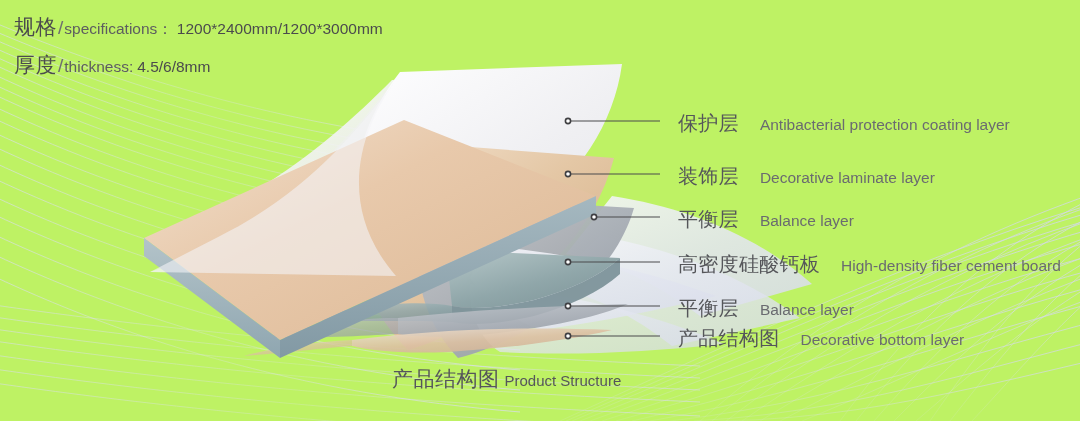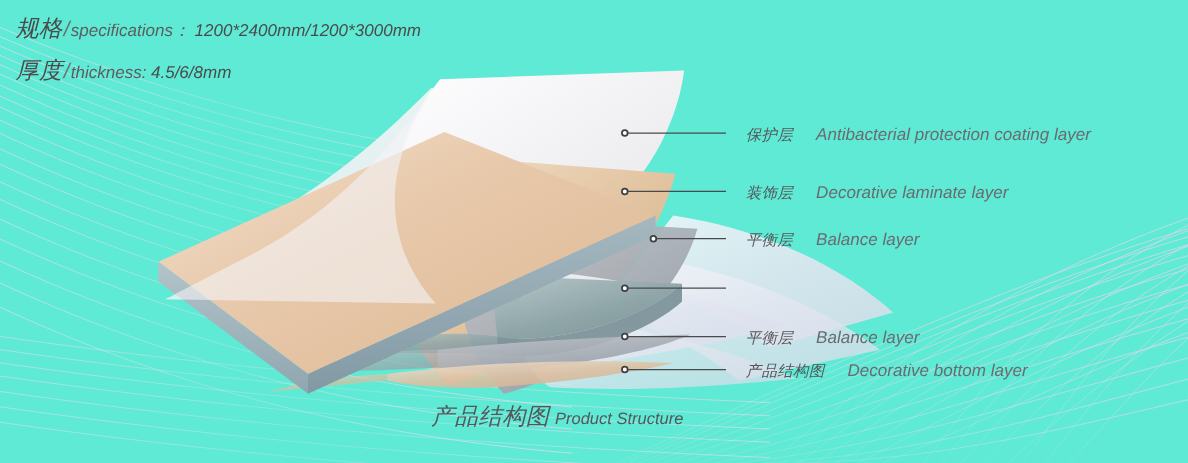--- a/index.html
+++ b/index.html
@@ -9,22 +9,21 @@
     background: #ffffff;
   }
   body {
     font-family: "Liberation Sans", "DejaVu Sans", sans-serif;
   }
   #stage {
     position: relative;
     width: 1080px;
     height: 421px;
     overflow: hidden;
-    background: #5eead4;
-    font-style: italic;
+    background: #bef264;
   }
   #bg-waves {
     position: absolute;
     left: 0; top: 0;
     width: 1080px;
     height: 421px;
     z-index: 0;
     pointer-events: none;
   }
   #diagram-art {
@@ -67,21 +66,21 @@
 
   
   .callout {
     position: absolute;
     z-index: 6;
     white-space: nowrap;
     line-height: 1;
     transform: translateY(-50%);
   }
   .callout .cn {
-    font-size: 14px;
+    font-size: 20px;
     color: #55565a;
     letter-spacing: 0.3px;
   }
   .callout .en {
     font-size: 15.5px;
     color: #6a6b70;
     padding-left: 5px;
     margin-left: 16px;
   }
 
@@ -409,20 +408,23 @@
   </div>
 
   <div class="callout" style="left:678px; top:176px;">
     <span class="cn">装饰层</span><span class="en">Decorative laminate layer</span>
   </div>
 
   <div class="callout" style="left:678px; top:219px;">
     <span class="cn">平衡层</span><span class="en">Balance layer</span>
   </div>
 
+  <div class="callout" style="left:678px; top:264px;">
+    <span class="cn">高密度硅酸钙板</span><span class="en">High-density fiber cement board</span>
+  </div>
 
   <div class="callout" style="left:678px; top:308px;">
     <span class="cn">平衡层</span><span class="en">Balance layer</span>
   </div>
 
   <div class="callout" style="left:678px; top:338px;">
     <span class="cn">产品结构图</span><span class="en">Decorative bottom layer</span>
   </div>
 
   <div id="caption">

